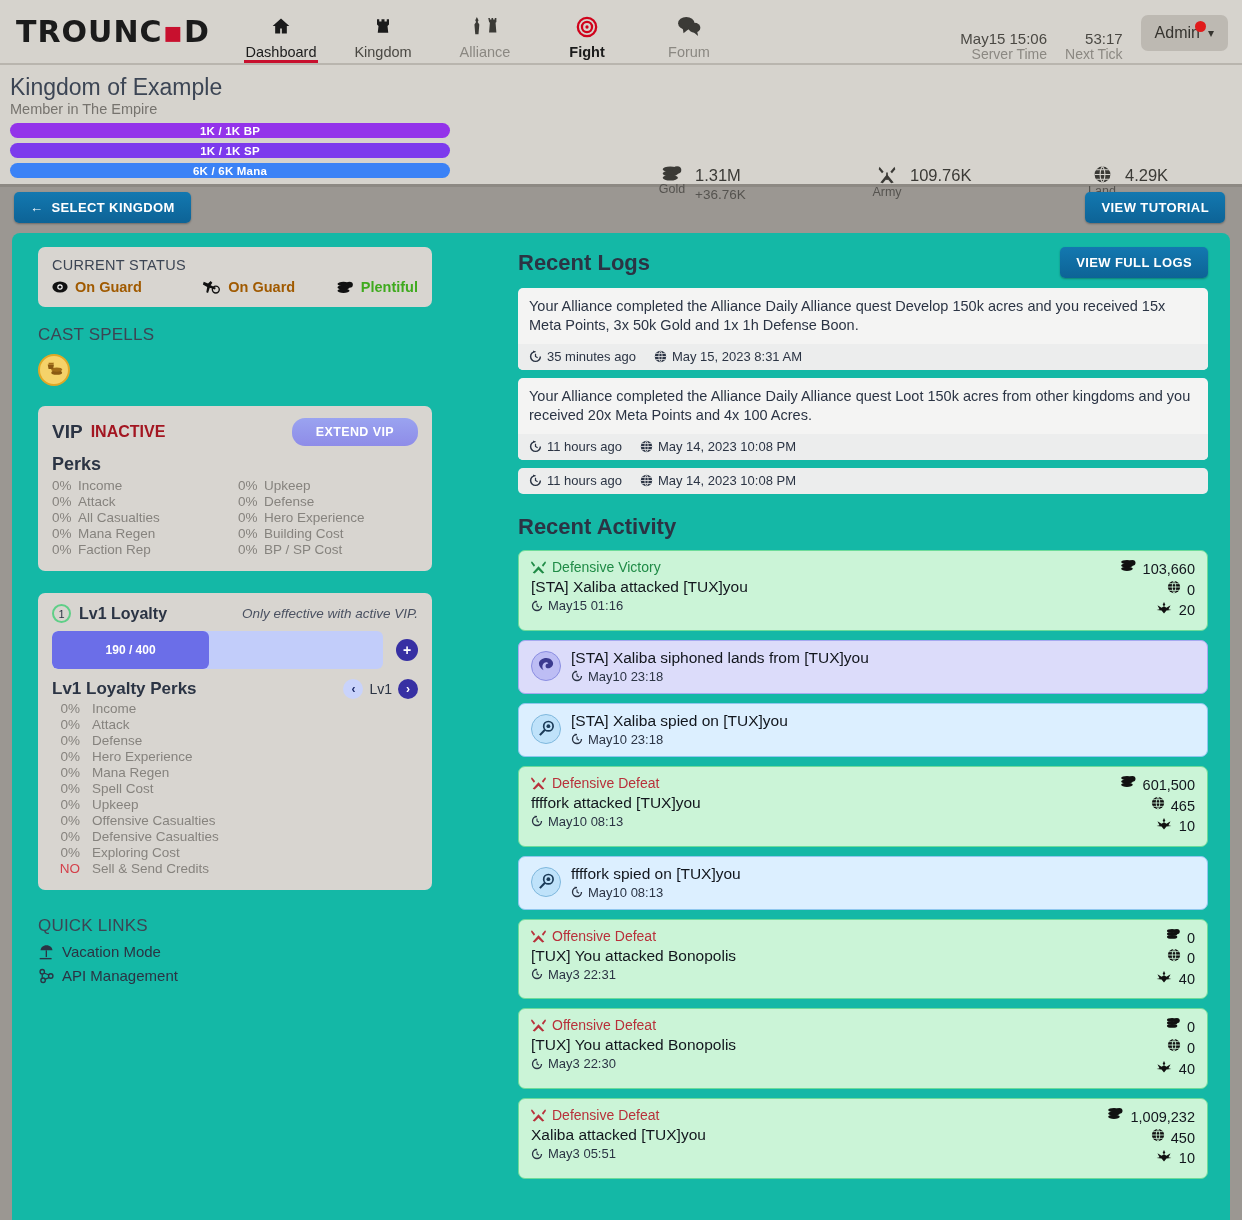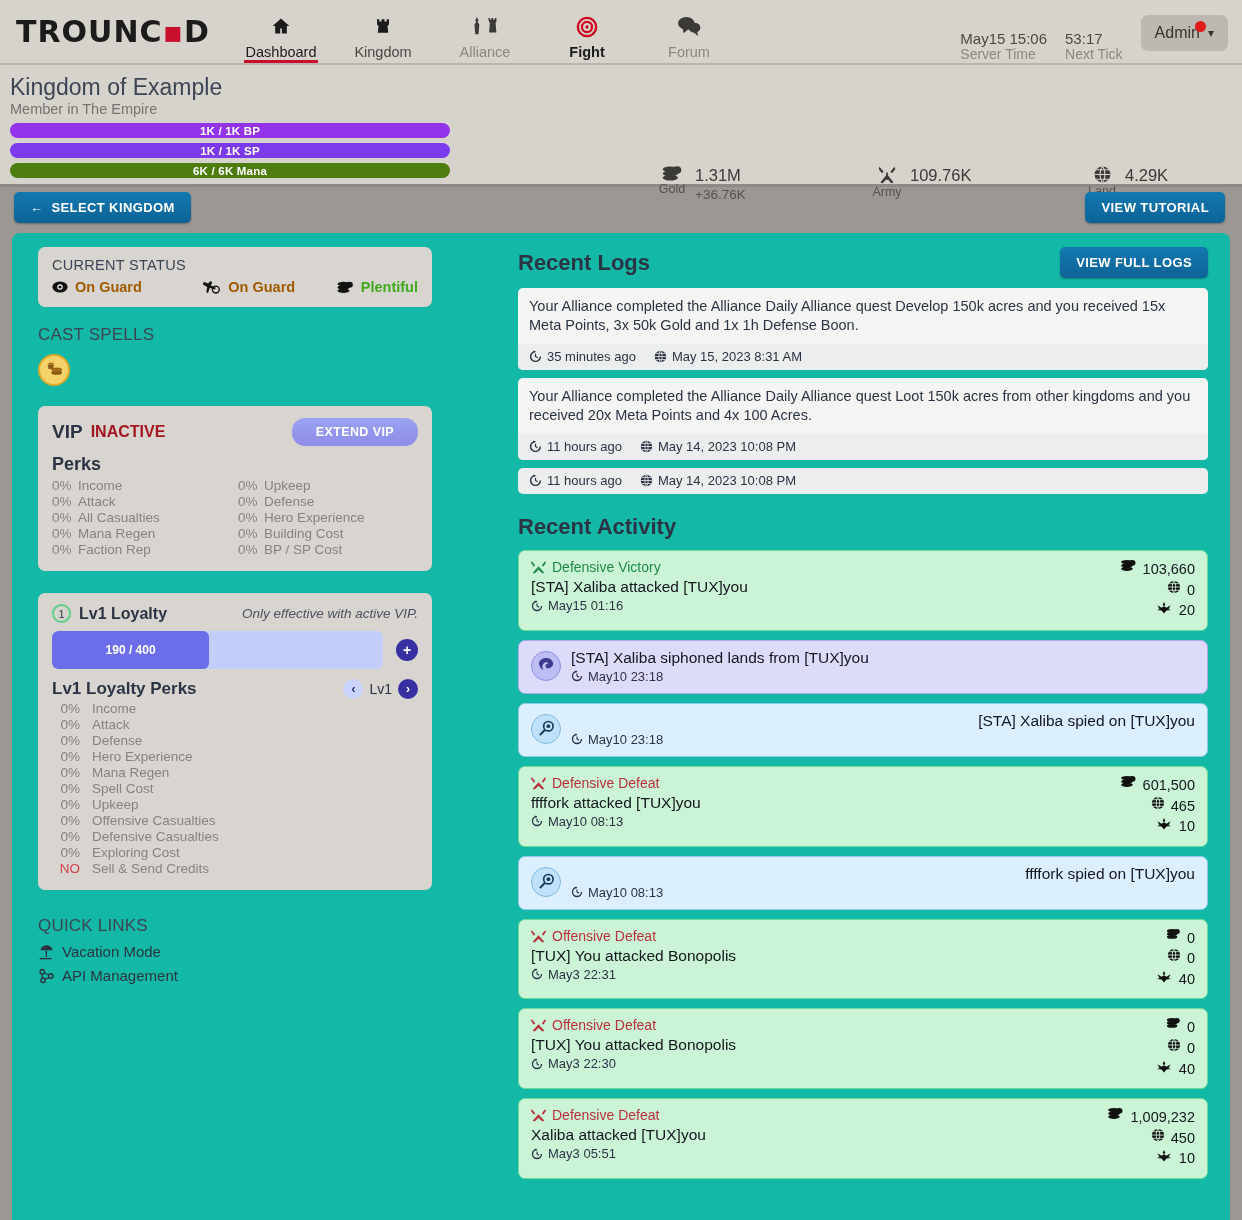--- a/index.html
+++ b/index.html
@@ -37,21 +37,21 @@
     height: 3px; background: #c8102e;
   }
   .navitem.dim .lbl { color: #8b8882; }
   .navitem.dark .lbl { color: #1b1b1b; font-weight: 600; }
   .navitem.semi .lbl { color: #4a4843; }
 
   .topright {
     position: absolute; right: 14px; top: 0; height: 65px;
     display: flex; align-items: center; gap: 18px;
   }
-  .clock { text-align: left; line-height: 1.08; margin-top: 28px; }
+  .clock { text-align: right; line-height: 1.08; margin-top: 28px; }
   .clock .big { font-size: 15px; color: #4a4843; font-weight: 500; }
   .clock .small { font-size: 14px; color: #8b8882; }
   .adminbtn {
     background: #bdb9b2; border-radius: 7px; padding: 9px 14px;
     font-size: 16px; color: #36342f; display: flex; align-items: center; gap: 2px;
     cursor: pointer; position: relative;
   }
   .adminbtn .reddot {
     width: 11px; height: 11px; border-radius: 50%; background: #e01b1b;
     position: absolute; top: 6px; right: 22px;
@@ -202,21 +202,21 @@
   .log-meta span { display:flex; align-items:center; gap: 5px; }
 
   .ra-title { font-size: 22px; font-weight: bold; color: #2b3444; margin-top: 20px; }
   .acts { margin-top: 10px; }
   .act {
     border-radius: 7px; margin-bottom: 9px; padding: 8px 12px 9px 12px;
     position: relative; display:flex; min-height: 46px;
   }
   .act.battle { background: #cbf4d7; border: 1.5px solid #6ddc9a; }
   .act.siphon { background: #dcdcfa; border: 1.5px solid #a6a9f0; }
-  .act.spy    { background: #dcefff; border: 1.5px solid #8fc7ee; text-align: right; }
+  .act.spy    { background: #dcefff; border: 1.5px solid #8fc7ee; }
   .act-main { flex: 1; min-width: 0; }
   .act-result { font-size: 14px; display:flex; align-items:center; gap: 6px; }
   .res-win { color: #1f8b46; }
   .res-loss { color: #b8303a; }
   .act-desc { font-size: 15.5px; color: #12161d; margin-top: 3px; }
   .act-time { font-size: 13px; color: #2b3444; display:flex; align-items:center; gap: 5px; margin-top: 2px; }
   .act-stats { text-align: right; font-size: 14.5px; color: #12161d; line-height: 1.42; }
   .act-stats div { display:flex; align-items:flex-start; justify-content:flex-end; gap: 6px; }
   .act-round {
     width: 30px; height: 30px; border-radius: 50%;
@@ -304,21 +304,21 @@
 <div class="kbar">
   <div class="kname">Kingdom of Example</div>
   <div class="ksub">Member in The Empire</div>
   <div class="bars">
     <div class="bar" style="background:#9333ea">
         <span>1K / 1K BP</span>
       </div>
     <div class="bar" style="background:#7c3aed">
         <span>1K / 1K SP</span>
       </div>
-    <div class="bar" style="background:#4d7c0f">
+    <div class="bar" style="background:#3b82f6">
         <span>6K / 6K Mana</span>
       </div>
   </div>
 
   <div class="stats">
     <div class="stat">
       <span class="sicon">
         <span class="glyph">
           <svg width="22" height="17" viewBox="0 0 26 20" style="margin:0 auto;">
               <ellipse cx="11" cy="5" rx="9" ry="3.4" fill="#3b3a36"></ellipse>

